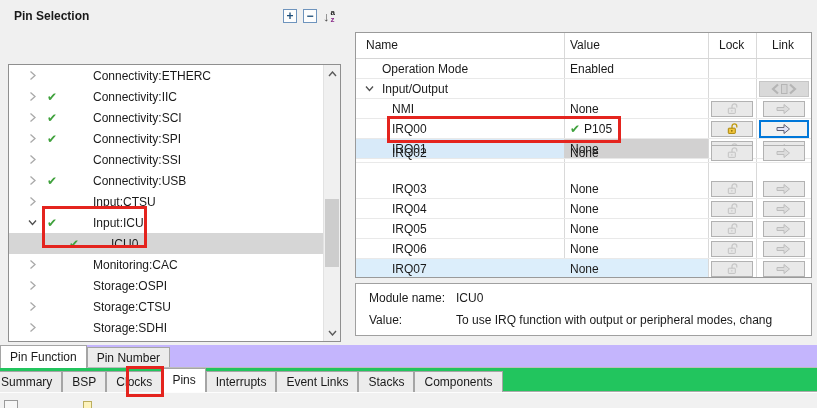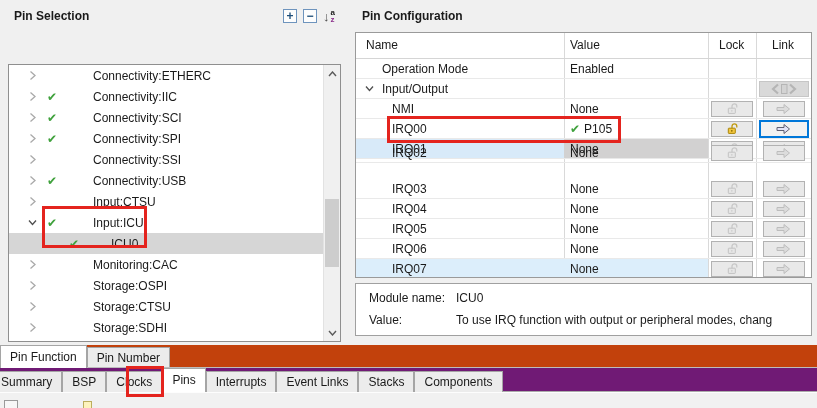--- a/index.html
+++ b/index.html
@@ -52,23 +52,23 @@
   .cellbtn.focus{width:50px;height:18px;border:2px solid #0077d9;background:#f2f2f2;}
   .cellbtn.nav{width:50px;background:#d9d9d9;border-color:#c6c6c6;}
   .hl-blue .c-name,.hl-blue .c-value{background:#dceefb;}
   .hl-grayblue .c-name{background:#d8eaf9;}
   .hl-grayblue .c-value{background:#d2d1d1;}
   .modbox{position:absolute;left:355px;top:283px;width:457px;height:53px;background:#fff;
           border:1px solid #a0a0a0;box-sizing:border-box;overflow:hidden;}
   .modrow{position:absolute;left:13px;white-space:nowrap;}
   .modval{position:absolute;left:100px;white-space:nowrap;}
   
-  .tabstrip1{position:absolute;left:0;top:345px;width:817px;height:23px;background:#c2410c;
+  .tabstrip1{position:absolute;left:0;top:345px;width:817px;height:23px;background:#c4b5fd;
              border-bottom:1px solid #bdbdbd;box-sizing:border-box;}
-  .tabstrip2{position:absolute;left:0;top:368px;width:817px;height:24px;background:#701a75;
+  .tabstrip2{position:absolute;left:0;top:368px;width:817px;height:24px;background:#22c55e;
              border-bottom:1px solid #ababab;box-sizing:border-box;}
   .tab{display:inline-block;vertical-align:top;padding:0 9px;line-height:20px;height:20px;margin-top:2px;
        background:#ececec;border:1px solid #a5a5a5;border-bottom:none;box-sizing:border-box;cursor:default;}
   .tab.active{background:#fff;height:23px;margin-top:0;line-height:22px;position:relative;z-index:2;}
   .tabstrip2 .tab{height:21px;margin-top:3px;line-height:20px;border-right:1px solid #a5a5a5;}
   .tabstrip2 .tab.active{height:24px;margin-top:0;line-height:23px;background:#fff;}
   .bstrip{position:absolute;left:0;top:392px;width:817px;height:16px;background:#f1f1f1;border-top:1px solid #fdfdfd;}
   .frag1{position:absolute;left:4px;top:7px;width:14px;height:9px;border:1px solid #9a9a9a;background:#f7f7f7;box-sizing:border-box;}
   .frag2{position:absolute;left:83px;top:8px;width:9px;height:8px;background:#fdf3bd;border:1px solid #bcae5e;box-sizing:border-box;}
   
@@ -189,21 +189,20 @@
       </div>
       <div class="thumb" style="top:134px;height:68px;"></div>
       <div class="sarrow" style="bottom:0;">
         <svg width="9" height="6" viewBox="0 0 9 6">
             <polyline points="1,1 4.5,5 8,1" fill="none" stroke="#5a5a5a" stroke-width="1.4"></polyline>
           </svg>
       </div>
     </div>
   </div>
 
-  <div class="pc-title">Pin Configuration</div>
 
   <div class="cfgtable">
     <div class="colsep" style="left:208px;"></div>
     <div class="colsep" style="left:352px;"></div>
     <div class="colsep" style="left:400px;"></div>
     <div class="hdr-row">
       <div class="hdr-cell" style="left:10px;">Name</div>
       <div class="hdr-cell" style="left:214px;">Value</div>
       <div class="hdr-cell" style="left:363px;">Lock</div>
       <div class="hdr-cell" style="left:416px;">Link</div>

